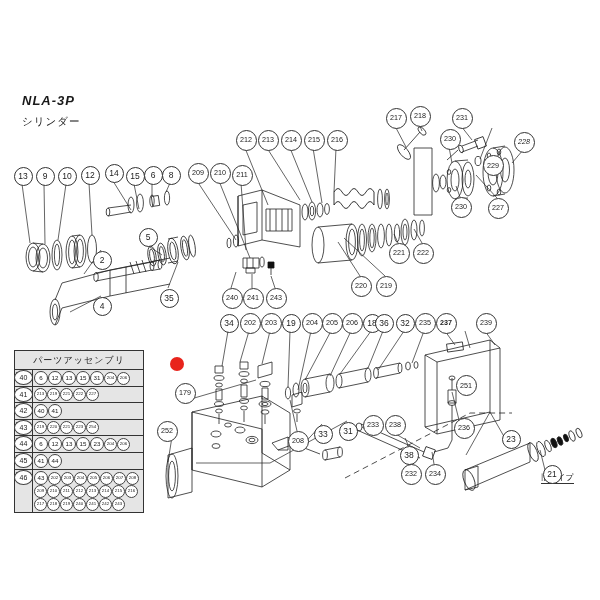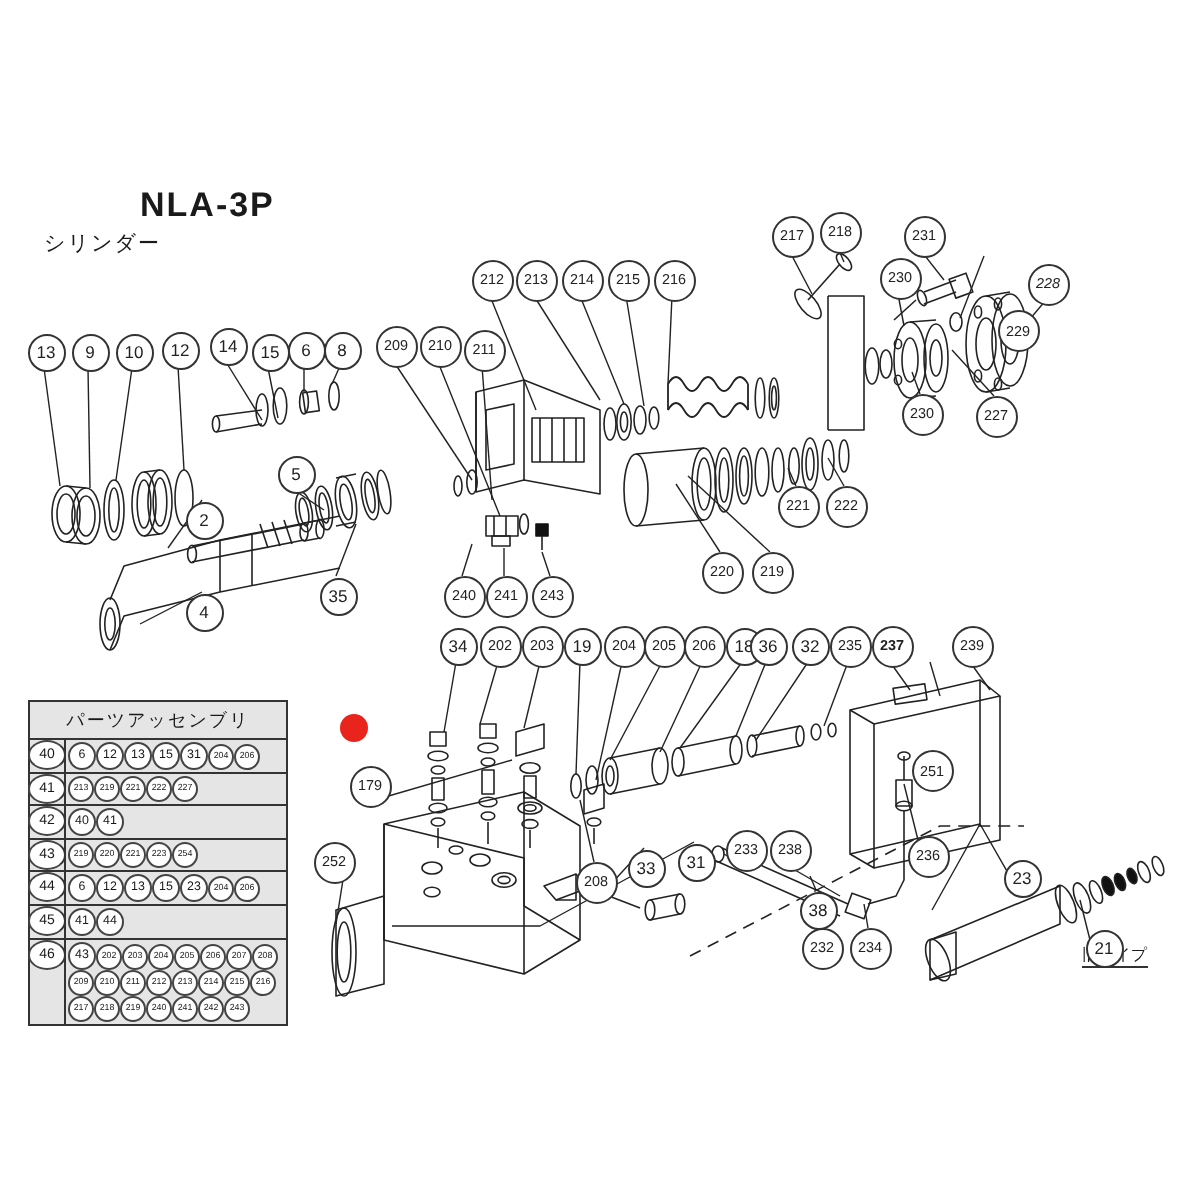--- a/index.html
+++ b/index.html
@@ -1,22 +1,22 @@
 <!DOCTYPE html>
 <html><head>
 <meta charset="utf-8">
 <style>
   html,body{margin:0;padding:0;background:#ffffff;}
   body{width:600px;height:600px;position:relative;overflow:hidden;
        font-family:"Liberation Sans","DejaVu Sans",sans-serif;color:#1a1a1a;}
   #sheet{position:absolute;left:0;top:0;width:600px;height:600px;}
   svg{position:absolute;left:0;top:0;width:600px;height:600px;}
 
-  .ttl{position:absolute;font-weight:bold;font-size:17px;
-       letter-spacing:1px;font-family:"Liberation Sans",sans-serif;margin-left:48px;}
+  .ttl{position:absolute;font-style:italic;font-weight:bold;font-size:13px;
+       letter-spacing:1px;font-family:"Liberation Sans",sans-serif;}
   .sub{position:absolute;font-size:10.5px;font-family:"DejaVu Sans",sans-serif;
        letter-spacing:1px;}
 
   
   .cal{position:absolute;border:1px solid #333;border-radius:50%;
        background:#fff;display:flex;align-items:center;justify-content:center;
        font-family:"Liberation Sans",sans-serif;color:#222;line-height:1;}
   .c2{width:17px;height:17px;font-size:8.5px;margin-left:-8.5px;margin-top:-8.5px;}
   .c3{width:19px;height:19px;font-size:7.2px;margin-left:-9.5px;margin-top:-9.5px;}
 
@@ -399,21 +399,21 @@
       <div class="cal c3" style="left: 219px; top: 172px;">210</div>
       <div class="cal c3" style="left: 241px; top: 174px;">211</div>
       <div class="cal c3" style="left: 245px; top: 139px;">212</div>
       <div class="cal c3" style="left: 267px; top: 139px;">213</div>
       <div class="cal c3" style="left: 290px; top: 139px;">214</div>
       <div class="cal c3" style="left: 313px; top: 139px;">215</div>
       <div class="cal c3" style="left: 336px; top: 139px;">216</div>
       <div class="cal c3" style="left: 395px; top: 117px;">217</div>
       <div class="cal c3" style="left: 419px; top: 115px;">218</div>
       <div class="cal c3" style="left: 461px; top: 117px;">231</div>
-      <div class="cal c3" style="left: 508px; top: 119px; margin-top: 36px;">229</div>
+      <div class="cal c3" style="left: 492px; top: 119px; margin-top: 36px;">229</div>
       <div class="cal c3" style="left: 449px; top: 138px;">230</div>
       <div class="cal c3" style="left: 523px; top: 141px; font-style: italic;">228</div>
       <div class="cal c3" style="left: 460px; top: 206px;">230</div>
       <div class="cal c3" style="left: 497px; top: 207px;">227</div>
       <div class="cal c3" style="left: 398px; top: 252px;">221</div>
       <div class="cal c3" style="left: 422px; top: 252px;">222</div>
       <div class="cal c3" style="left: 360px; top: 285px;">220</div>
       <div class="cal c3" style="left: 385px; top: 285px;">219</div>
       <div class="cal c3" style="left: 231px; top: 297px;">240</div>
       <div class="cal c3" style="left: 252px; top: 297px;">241</div>

